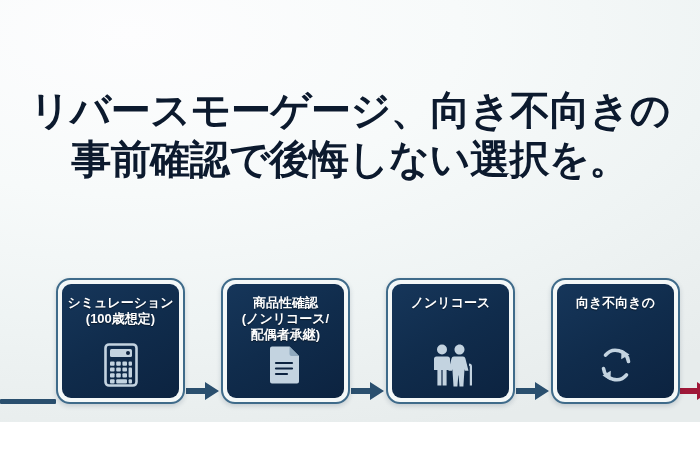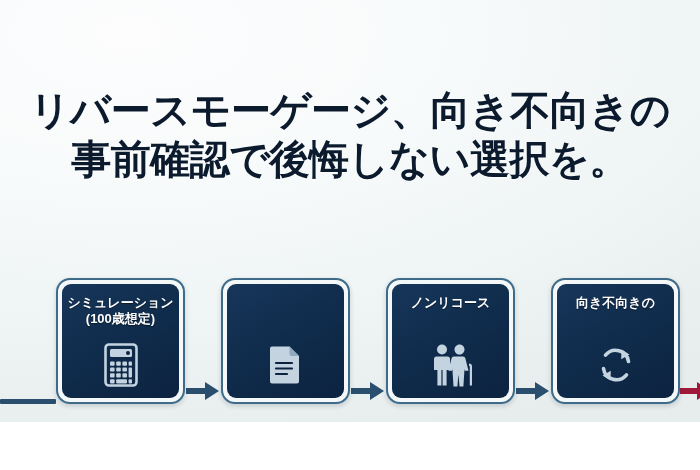--- a/index.html
+++ b/index.html
@@ -176,20 +176,23 @@
     </div>
 
     <div class="connector">
       <svg width="34" height="22" viewBox="0 0 34 22">
         <path d="M0 8 H19 V2 L33 11 L19 20 V14 H0 Z" fill="#2A4F6E"></path>
       </svg>
     </div>
 
     <div class="step">
       <div class="step-inner">
+        <div class="step-label">商品性確認
+(ノンリコース/
+配偶者承継)</div>
         <div class="step-icon">
           <svg width="33" height="40" viewBox="0 0 33 40">
             <path d="M3 1.5 H20.5 L30 11 V36.5 A2 2 0 0 1 28 38.5 H3 A2 2 0 0 1 1 36.5 V3.5 A2 2 0 0 1 3 1.5 Z" fill="#C3D3E0"></path>
             <path d="M20.5 1.5 L30 11 H22.5 A2 2 0 0 1 20.5 9 Z" fill="#8FA9BE"></path>
             <g stroke="#0C2340" stroke-width="2.2" stroke-linecap="round">
               <line x1="7" y1="18" x2="23" y2="18"></line>
               <line x1="7" y1="23.5" x2="23" y2="23.5"></line>
               <line x1="7" y1="29" x2="18" y2="29"></line>
             </g>
           </svg>

